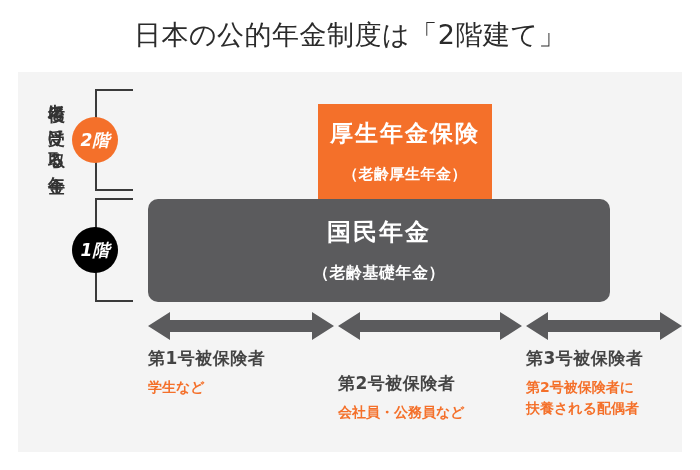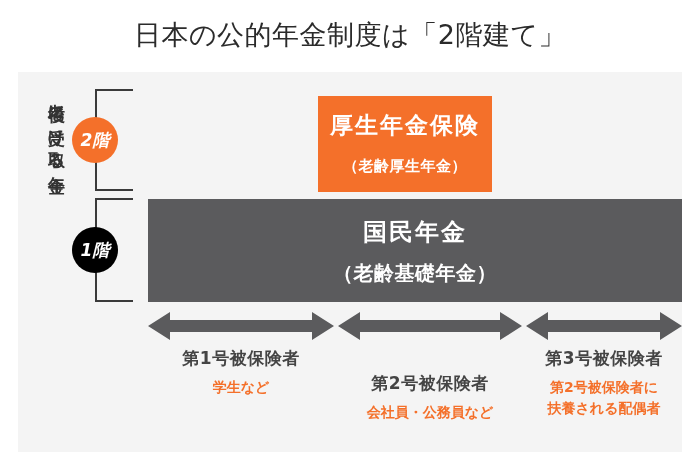--- a/index.html
+++ b/index.html
@@ -112,68 +112,68 @@
     position: absolute;
     display: flex;
     flex-direction: column;
     align-items: center;
     justify-content: center;
     color: #ffffff;
     box-sizing: border-box;
   }
   #box-kosei {
     left: 300px;
-    top: 24px;
+    top: 32px;
     width: 174px;
     height: 96px;
     background: #f4702a;
   }
   #box-kokumin {
     left: 130px;
     top: 127px;
-    width: 534px;
+    width: 462px;
     height: 103px;
     background: #5b5b5d;
+    border-radius: 10px;
   }
   .box-main {
     font-size: 23px;
     font-weight: bold;
     letter-spacing: 2px;
     line-height: 30px;
   }
   .box-sub {
     font-size: 15px;
     font-weight: bold;
     letter-spacing: 0.5px;
     line-height: 24px;
     margin-top: 14px;
   }
   #box-kokumin .box-main { font-size: 24px; }
-  #box-kokumin .box-sub  { font-size: 20px; }
+  #box-kokumin .box-sub  { font-size: 16px; }
 
   
   #arrow-row {
     position: absolute;
     left: 130px;
     top: 238px;
     width: 534px;
     height: 32px;
   }
   .arrow {
     position: absolute;
     top: 0;
     height: 32px;
   }
   .arrow svg { display: block; }
 
   
   .category {
     position: absolute;
     top: 274px;
-    text-align: center;
   }
   .cat-title {
     font-size: 17px;
     font-weight: bold;
     color: #444444;
     letter-spacing: 0.5px;
     line-height: 24px;
     white-space: nowrap;
   }
   .cat-desc {

